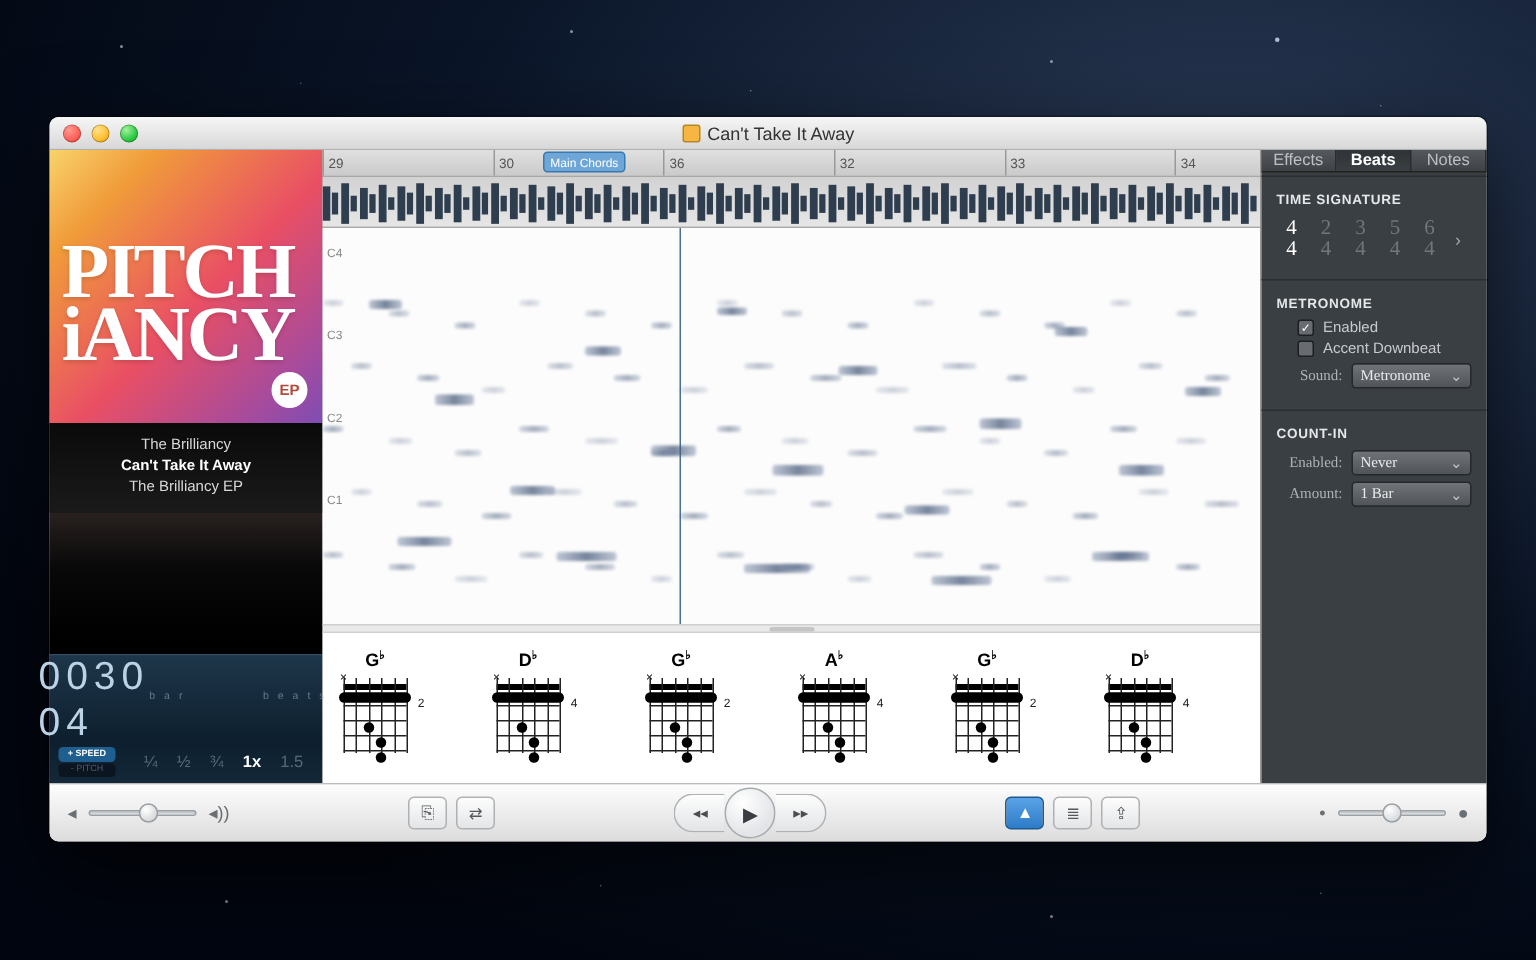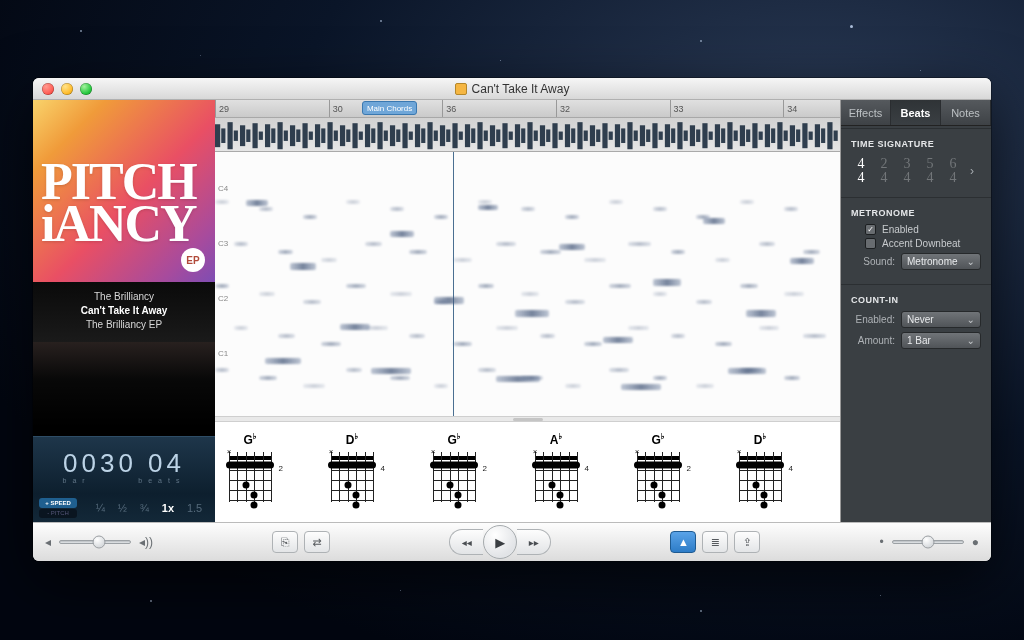--- a/index.html
+++ b/index.html
@@ -43,21 +43,21 @@
   .left { width:182px; background:#1a1a1a; display:flex; flex-direction:column; color:#d8d8d8;}
   .cover { width:182px; height:182px; background:
     linear-gradient(135deg,#f9d36b 0%,#f09b3a 20%,#e94f64 55%,#a74b9d 85%,#7e4db3 100%);
     position:relative;
   }
   .cover-txt{position:absolute;inset:0;padding:18px 8px;font-family:"Brush Script MT","Segoe Script",cursive;font-weight:700;font-size:52px;line-height:.82;color:#fff;letter-spacing:-2px;text-shadow:0 1px 3px rgba(0,0,0,.15);}
   .cover-ep{position:absolute;right:10px;bottom:10px;width:24px;height:24px;border-radius:50%;background:#fff;color:#b14a3a;font-size:10px;font-weight:700;display:flex;align-items:center;justify-content:center;font-family:sans-serif;}
   .meta{padding:8px 0 10px;text-align:center;font-size:10px;line-height:14px;background:linear-gradient(#0a0a0a,#1a1a1a);}
   .meta .t2{font-weight:bold;color:#fff;}
   .reflection{flex:1;background:linear-gradient(180deg,rgba(120,70,60,.15),rgba(0,0,0,.7) 40%,#000 90%);}
-  .counter{height:58px;background:linear-gradient(#1e364a,#0d1f2e);border-top:1px solid #2e4d66;display:flex;flex-direction:column;align-items:center;justify-content:center;color:#bcd3e6;}
+  .counter{height:58px;background:linear-gradient(#1e364a,#0d1f2e);border-top:1px solid #2e4d66;display:flex;flex-direction:row;align-items:center;justify-content:center;color:#bcd3e6;}
   .counter .num{font-size:26px;font-family:"HelveticaNeue-Light","DIN Alternate",sans-serif;letter-spacing:4px;font-weight:300;}
   .counter .lbl{font-size:7px;letter-spacing:6px;margin-top:-2px;opacity:.45;text-transform:lowercase;}
   .speedbar{height:28px;background:linear-gradient(#0d1f2e,#132838);display:flex;align-items:center;font-size:10px;color:#8aa0b3;}
   .sp-toggle{width:38px;height:20px;margin:0 6px;display:flex;flex-direction:column;font-size:6px;gap:1px;}
   .sp-toggle div{flex:1;display:flex;align-items:center;justify-content:center;border-radius:3px;}
   .sp-toggle .on{background:#1f5f8f;color:#fff;font-weight:bold;}
   .sp-toggle .off{background:#0a1520;color:#557;}
   .sp-opts{flex:1;display:flex;justify-content:space-evenly;font-size:11px;}
   .sp-opts span{opacity:.55;}
   .sp-opts .sel{opacity:1;color:#fff;font-weight:bold;}
@@ -65,21 +65,21 @@
   
   .center{flex:1;display:flex;flex-direction:column;min-width:0;border-right:1px solid #999;}
   .ruler{height:18px;background:linear-gradient(#e0e0e0,#cacaca);border-bottom:1px solid #a8a8a8;position:relative;font-size:9px;color:#555;}
   .ruler .tick{position:absolute;top:0;border-left:1px solid #999;height:100%;padding-left:3px;line-height:18px;}
   .marker{position:absolute;top:1px;height:14px;background:#6fa6d8;border:1px solid #3a78b0;border-radius:3px;font-size:8px;color:#fff;padding:0 4px;line-height:14px;}
 
   .waveform{height:34px;background:linear-gradient(#d2d2d2,#e6e6e6);border-bottom:1px solid #aaa;position:relative;overflow:hidden;}
   .wave-svg{position:absolute;inset:0;}
 
   .spectro{flex:1;position:relative;background:#fcfcfc;overflow:hidden;}
-  .y-label{position:absolute;left:3px;font-size:8px;color:#888;margin-top:20px;}
+  .y-label{position:absolute;left:3px;font-size:8px;color:#888;}
   .playhead{position:absolute;top:0;bottom:0;width:1px;background:#4a6f91;left:38%;}
   .spec-band{position:absolute;height:4px;background:linear-gradient(90deg,rgba(100,120,155,.4),rgba(60,80,115,.7),rgba(100,120,155,.4));border-radius:2px;filter:blur(1px);}
 
   .drag-handle{height:6px;background:#e9e9e9;border-top:1px solid #cfcfcf;border-bottom:1px solid #cfcfcf;display:flex;align-items:center;justify-content:center;}
   .drag-handle::after{content:"";width:30px;height:3px;background:#c5c5c5;border-radius:2px;}
 
   .chords{height:100px;background:#fff;display:flex;align-items:flex-start;padding:10px 14px;gap:60px;overflow:hidden;}
   .chord{display:flex;flex-direction:column;align-items:center;gap:5px;}
   .chord-name{font-size:12px;font-weight:bold;}
   .chord-name sup{font-size:8px;}
@@ -87,34 +87,34 @@
   .fb-nut{position:absolute;top:4px;left:0;right:0;height:4px;background:#000;}
   .fb-str{position:absolute;top:0;bottom:0;width:1px;background:#222;}
   .fb-fret{position:absolute;left:0;right:0;height:1px;background:#222;}
   .fb-dot{position:absolute;width:7px;height:7px;border-radius:50%;background:#000;transform:translate(-50%,-50%);}
   .fb-mute{position:absolute;top:-5px;font-size:8px;font-family:sans-serif;transform:translateX(-50%);}
   .fb-pos{position:absolute;right:-12px;top:12px;font-size:8px;font-family:'Arial';color:#222;}
   .fb-bar{position:absolute;height:7px;background:#000;border-radius:4px;transform:translateY(-50%);}
 
   
   .right{width:150px;background:#3a3f43;color:#c8cbce;font-size:10px;display:flex;flex-direction:column;}
-  .tabs{display:flex;height:26px;background:linear-gradient(#55595d,#3e4246);border-bottom:1px solid #222;}
+  .tabs{display:flex;height:15px;background:linear-gradient(#55595d,#3e4246);border-bottom:1px solid #222;}
   .tab{flex:1;display:flex;align-items:center;justify-content:center;font-size:11px;color:#bcc0c3;border-right:1px solid #2a2d30;cursor:default;}
   .tab.active{background:linear-gradient(#2f3336,#3a3f43);color:#fff;font-weight:bold;}
   .section{padding:8px 10px;}
   .sec-hd{font-size:9px;font-weight:bold;letter-spacing:.5px;color:#e5e7e9;margin-bottom:6px;}
   .tempo-row{display:flex;align-items:center;gap:6px;font-size:12px;color:#e5e7e9;}
   .tempo-row .ico{font-size:13px;}
   .ts-row{display:flex;align-items:center;gap:3px;margin-top:4px;}
   .ts-cell{width:20px;height:32px;display:flex;flex-direction:column;align-items:center;justify-content:center;font-family:Georgia,serif;font-size:14px;line-height:14px;color:#727679;}
   .ts-cell.sel{color:#fff;}
   .ts-more{color:#a4a9ae;font-size:12px;padding-left:4px;}
   .cb-row{display:flex;align-items:center;gap:6px;margin:3px 0 3px 14px;font-size:10px;}
   .chk{width:11px;height:11px;background:#686c70;border:1px solid #1c1f21;border-radius:2px;display:flex;align-items:center;justify-content:center;color:#fff;font-size:8px;}
-  .form-row{display:flex;align-items:center;gap:6px;margin:4px 0;}
+  .form-row{display:flex;align-items:center;gap:6px;margin:4px 0;font-family:Liberation Serif, serif;}
   .form-row label{width:44px;text-align:right;color:#aeb2b6;}
   .select{flex:1;height:17px;background:linear-gradient(#707478,#505458);border:1px solid #26292b;border-radius:3px;color:#e8eaec;font-size:10px;padding:0 5px;display:flex;align-items:center;justify-content:space-between;}
   .select::after{content:"⌄";font-size:10px;color:#c4c8cb;}
   .right hr{border:none;border-top:1px solid #2b2f32;margin:2px 0;}
 
   
   .footer{height:39px;background:linear-gradient(#fdfdfd,#dcdcdc);border-top:1px solid #bbb;border-radius:0 0 6px 6px;display:flex;align-items:center;padding:0 12px;gap:8px;}
   .vol-ico{color:#6a6f73;font-size:12px;}
   .slider{width:72px;height:4px;background:linear-gradient(#b8bcc0,#e4e7ea);border-radius:2px;border:.5px solid #9ca1a5;position:relative;}
   .slider .knob{position:absolute;top:50%;width:13px;height:13px;background:radial-gradient(circle at 35% 30%,#fff,#d8dbde 70%);border:.5px solid #9a9ea2;border-radius:50%;transform:translate(-50%,-50%);}

